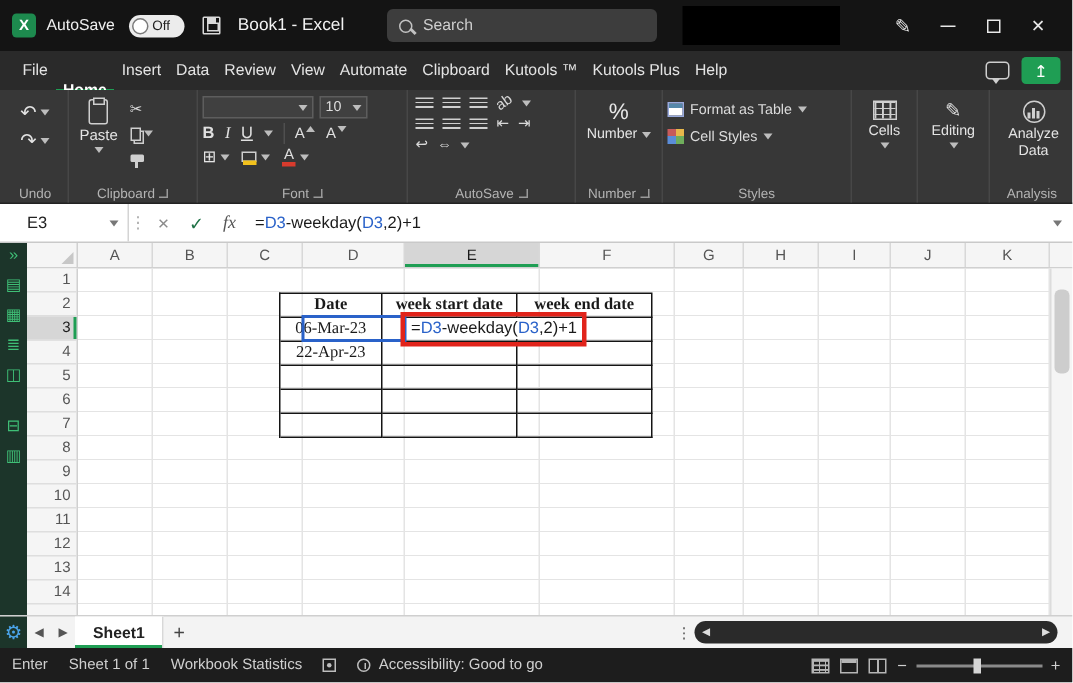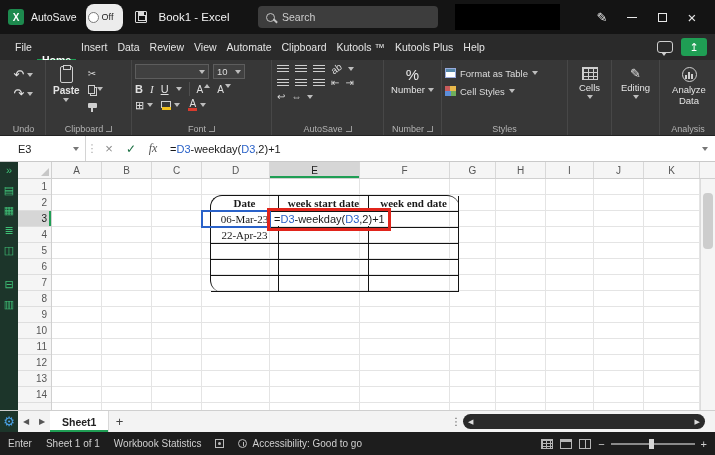--- a/index.html
+++ b/index.html
@@ -7,21 +7,21 @@
   body{width:715px;height:455px;overflow:hidden;background:#fff;
        font-family:"Liberation Sans", sans-serif; -webkit-font-smoothing:antialiased;}
   .app{width:715px;height:455px;display:flex;flex-direction:column;position:relative;}
 
   
   .titlebar{height:34px;background:#141414;color:#fff;display:flex;align-items:center;
             padding:0 8px;position:relative;flex:0 0 auto;}
   .xlicon{width:16px;height:16px;border-radius:3px;background:#1d8a4e;color:#fff;font-size:10px;
           font-weight:bold;display:flex;align-items:center;justify-content:center;margin-right:7px;}
   .as-label{font-size:10.5px;margin-right:9px;color:#f0f0f0;}
-  .toggle{width:37px;height:27px;border-radius:8px;background:#ececec;display:flex;align-items:center;
+  .toggle{width:37px;height:15px;border-radius:8px;background:#ececec;display:flex;align-items:center;
           padding:0 2px;gap:3px;cursor:pointer;}
   .knob{width:11px;height:11px;border-radius:50%;background:#fff;border:1px solid #7a7a7a;}
   .toggle .state{font-size:9px;color:#222;}
   .floppy{width:12px;height:12px;border:1px solid #d9d9d9;border-radius:1px;margin:0 10px 0 12px;position:relative;}
   .floppy:before{content:"";position:absolute;left:2px;top:0;width:6px;height:4px;background:#d9d9d9;}
   .floppy:after{content:"";position:absolute;left:2px;bottom:1px;width:6px;height:4px;border:1px solid #d9d9d9;}
   .doc-title{font-size:11.5px;color:#f2f2f2;margin-left:2px;white-space:nowrap;}
   .searchpill{position:absolute;left:258px;top:6px;width:180px;height:22px;background:#3d3d3d;
               border-radius:4px;display:flex;align-items:center;padding:0 8px;gap:7px;cursor:pointer;}
   .mag{width:9px;height:9px;border:1.5px solid #c2c2c2;border-radius:50%;position:relative;flex:0 0 auto;}
@@ -54,21 +54,21 @@
           gap:3px;font-size:9px;color:#b3b3b3;}
   .lnch{width:6px;height:6px;border-right:1px solid #9a9a9a;border-bottom:1px solid #9a9a9a;cursor:pointer;}
   .tri{width:0;height:0;border-left:3px solid transparent;border-right:3px solid transparent;
        border-top:4px solid #bdbdbd;display:inline-block;flex:0 0 auto;}
   .triup{width:0;height:0;border-left:3px solid transparent;border-right:3px solid transparent;
        border-bottom:4px solid #bdbdbd;display:inline-block;}
   .rstack{display:flex;flex-direction:column;gap:6px;align-items:center;padding-top:4px;}
   .rbtn{display:flex;align-items:center;gap:3px;color:#e4e4e4;font-size:13px;cursor:pointer;line-height:1;}
   .grow-row{display:flex;gap:4px;height:100%;}
   .bigbtn{display:flex;flex-direction:column;align-items:center;justify-content:flex-start;gap:2px;
-          color:#e4e4e4;font-size:10px;padding:2px 4px;cursor:pointer;font-weight:bold;}
+          color:#e4e4e4;font-size:10px;padding:2px 4px;cursor:pointer;}
   .clip-ico{width:13px;height:17px;border:1px solid #cfcfcf;border-radius:2px;position:relative;}
   .clip-ico:before{content:"";position:absolute;left:2px;top:-2px;width:6px;height:3px;background:#373737;border:1px solid #cfcfcf;}
   .minicol{display:flex;flex-direction:column;gap:4px;padding-top:3px;}
   .mini{display:flex;align-items:center;gap:2px;color:#d8d8d8;font-size:10px;cursor:pointer;height:12px;}
   .copy-ico{width:7px;height:9px;border:1px solid #cfcfcf;box-shadow:2px 2px 0 -1px #373737,2px 2px 0 0 #cfcfcf;}
   .paint-ico{width:9px;height:5px;background:#cfcfcf;border-radius:1px;position:relative;}
   .paint-ico:after{content:"";position:absolute;left:3px;top:5px;width:2px;height:4px;background:#cfcfcf;}
   .frow{display:flex;align-items:center;gap:4px;margin-bottom:3px;}
   .inbox{background:#404040;border:1px solid #5d5d5d;height:15px;display:flex;align-items:center;
          justify-content:space-between;padding:0 3px;color:#ddd;font-size:9.5px;cursor:pointer;}
@@ -127,23 +127,23 @@
   .sheet-body{flex:1;display:flex;min-height:0;}
   .rowhdrs{width:34px;background:#f5f5f5;border-right:1px solid #d0d0d0;flex:0 0 auto;}
   .rowhdr{height:16px;display:flex;align-items:center;justify-content:flex-end;padding-right:4px;
           font-size:10px;color:#555;border-bottom:1px solid #dedede;cursor:pointer;}
   .rowhdr.sel{background:#d6d6d6;box-shadow:inset -2px 0 0 var(--accent);color:#1a1a1a;}
   .canvas{flex:1;position:relative;background:repeating-linear-gradient(to bottom,transparent 0 15px,#e4e4e4 15px 16px);overflow:hidden;}
   .vline{position:absolute;top:0;bottom:0;width:1px;background:#e4e4e4;z-index:0;}
   .vscroll{width:15px;background:#f5f5f5;border-left:1px solid #dcdcdc;flex:0 0 auto;position:relative;cursor:pointer;}
   .vthumb{position:absolute;left:2px;right:2px;top:14px;height:56px;background:#cdcdcd;border-radius:4px;}
 
-  .dtable{position:absolute;left:158px;top:16px;display:grid;grid-template-columns:68px 90px 90px;
+  .dtable{position:absolute;left:134px;top:16px;display:grid;grid-template-columns:68px 90px 90px;
           grid-auto-rows:16px;border-top:1px solid #141414;border-left:1px solid #141414;z-index:2;
-          font-family:"Liberation Serif",serif;font-size:11px;color:#1a1a1a;border-radius:12px;}
+          font-family:"Liberation Serif",serif;font-size:11px;color:#1a1a1a;}
   .dcell{border-right:1px solid #141414;border-bottom:1px solid #141414;display:flex;align-items:center;
          justify-content:center;line-height:1;cursor:cell;}
   .dcell.hd{font-weight:bold;}
   .refbox{position:absolute;left:149px;top:31px;width:70px;height:18px;border:2px solid var(--refblue);z-index:3;pointer-events:none;}
   .redbox{position:absolute;left:215px;top:29px;width:124px;height:23px;border:3px solid var(--red);z-index:4;pointer-events:none;}
   .cellformula{position:absolute;left:222px;top:33px;height:14px;display:flex;align-items:center;
                font-size:11px;white-space:nowrap;z-index:5;background:#fff;padding-right:2px;}
 
   
   .tabbar{height:22px;background:#f3f3f3;border-top:1px solid #cfcfcf;display:flex;align-items:center;flex:0 0 auto;}

